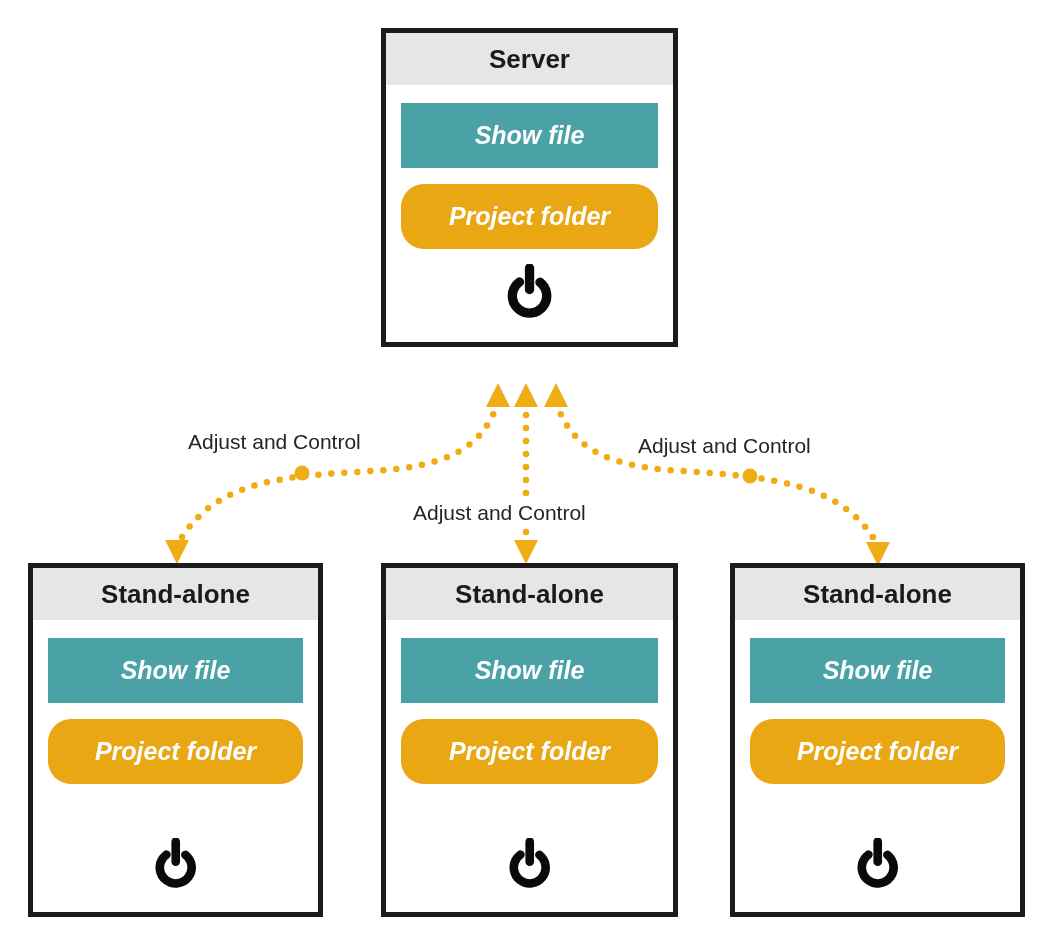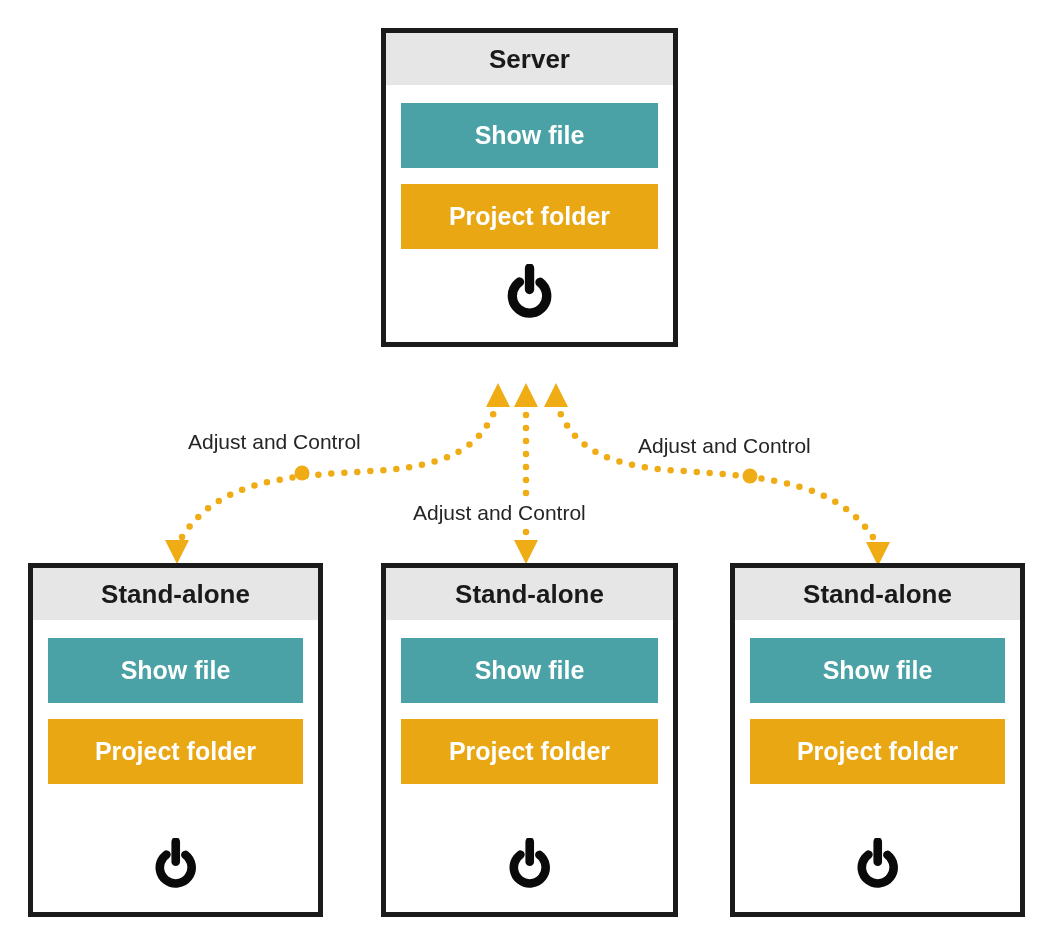--- a/index.html
+++ b/index.html
@@ -29,27 +29,28 @@
     display:flex;flex-direction:column;
   }
   .node-header{
     height:52px;flex:0 0 52px;background:var(--header_bg);
     display:flex;align-items:center;justify-content:center;
     font-size:26px;font-weight:bold;color:var(--title_text);
   }
   .node-body{
     flex:1;display:flex;flex-direction:column;align-items:stretch;
     padding:0 15px;
+    font-style:italic;
   }
   .btn{
     height:65px;flex:0 0 65px;display:flex;align-items:center;justify-content:center;
     color:#ffffff;font-size:25px;font-weight:bold;border:none;
   }
   .btn-teal{background:var(--teal);margin-top:18px;}
-  .btn-orange{background:var(--orange);margin-top:16px;}
+  .btn-orange{background:var(--orange);margin-top:16px;border-radius:23px;}
   .power{
     margin-top:auto;margin-bottom:24px;align-self:center;
     color:var(--icon);display:flex;align-items:center;justify-content:center;
   }
   .power svg{height:54px;width:auto;display:block;}
   .power.small svg{height:50px;}
 </style>
 </head>
 <body style="--teal: #4AA2A6; --orange: #E8A713; --arrow: #EFAC14; --header_bg: #E6E6E6; --border: #1B1B1B; --title_text: #1A1A1A; --label_text: #252525; --icon: #0A0A0A;">
 

